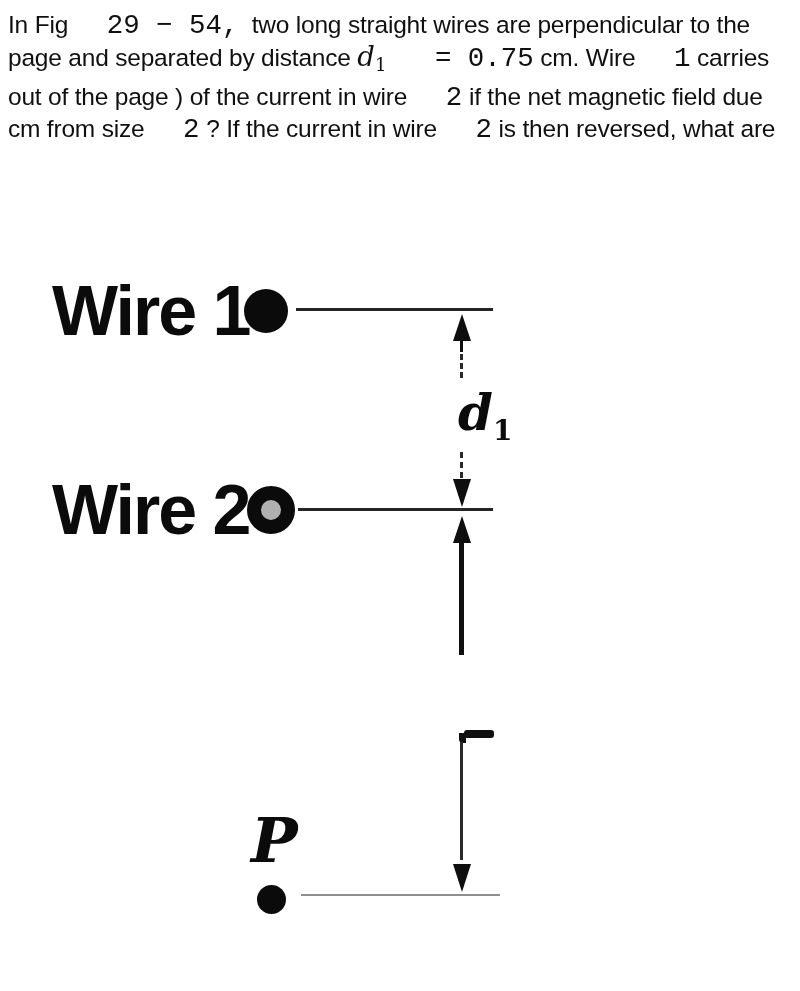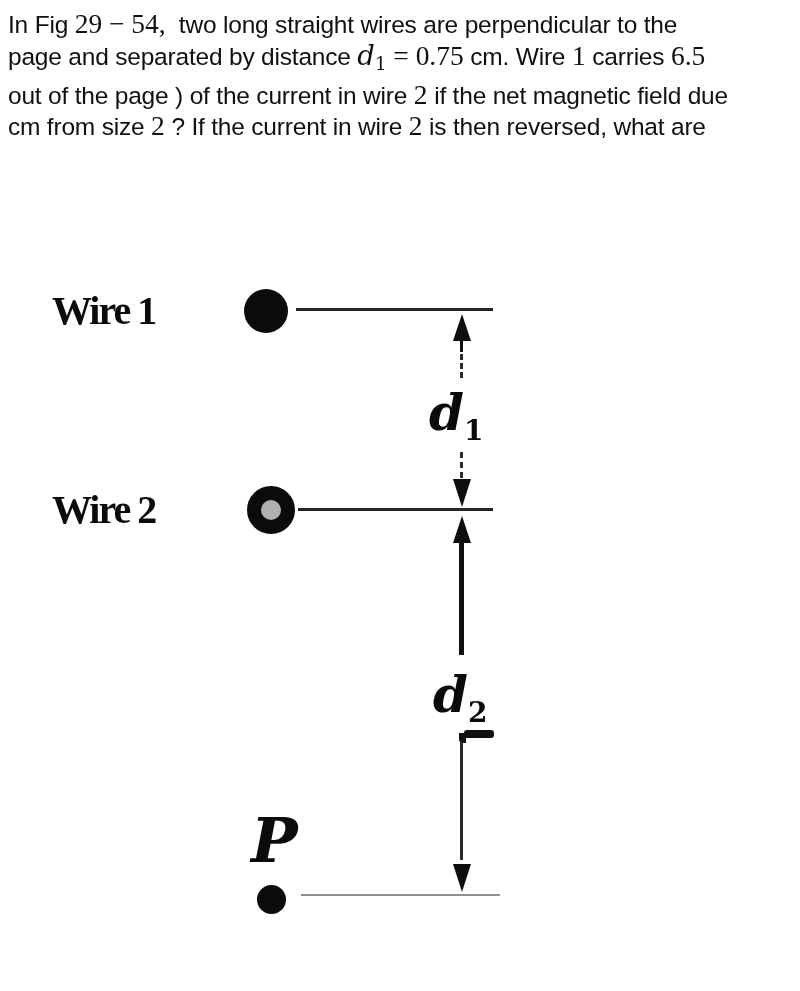--- a/index.html
+++ b/index.html
@@ -8,28 +8,28 @@
     font-family:"Liberation Sans",sans-serif;color:#111;overflow:hidden;
   }
   
   .problem{position:absolute;left:8px;top:9px;width:792px;}
   .pline{
     white-space:pre;font-size:24.5px;line-height:31.2px;
     letter-spacing:-0.2px;color:#101010;
   }
   .seg{display:inline;}
   .seg.sans{font-family:"Liberation Sans",sans-serif;text-align:right;}
-  .seg.math{font-family:Liberation Serif, serif;font-size:1.12em;letter-spacing:0;}
+  .seg.math{font-family:Liberation Mono, monospace;font-size:1.12em;letter-spacing:0;margin-left:32px;}
   .seg.math-italic{font-family:"DejaVu Serif",serif;font-style:italic;font-size:1.12em;letter-spacing:0;}
   .seg.math-sub{font-family:"DejaVu Serif",serif;font-size:0.74em;vertical-align:-0.30em;letter-spacing:0;}
   
   .figure{position:absolute;left:0;top:0;width:800px;height:991px;pointer-events:none;}
   .wire-label{
-    position:absolute;font-family:Liberation Serif, serif;font-weight:700;
-    font-size:40px;line-height:56px;letter-spacing:-2px;color:#0b0b0b;white-space:pre;
+    position:absolute;font-family:Liberation Sans, sans-serif;font-weight:700;
+    font-size:70px;line-height:56px;letter-spacing:-2px;color:#0b0b0b;white-space:pre;
   }
   .dot{position:absolute;background:#0b0b0b;border-radius:50%;}
   .ring{
     position:absolute;width:48px;height:48px;border-radius:50%;
     border:14px solid #0b0b0b;background:#b0b0b0;box-sizing:border-box;
   }
   .hline{position:absolute;background:#252525;}
   .vstub{position:absolute;background:#101010;}
   .vdash{position:absolute;width:0;border-left:3px dashed #2a2a2a;}
   .arrow-up{
@@ -65,31 +65,30 @@
 
 <div class="figure">
 
   <div class="wire-label" style="left:52px;top:283px;">Wire 1</div>
   <div class="dot" style="left:244px;top:289px;width:44px;height:44px;"></div>
   <div class="hline" style="left:296px;top:308px;width:197px;height:3px;"></div>
 
   <div class="arrow-up" style="left:453px;top:314px;"></div>
   <div class="vstub" style="left:460px;top:340px;width:3px;height:12px;"></div>
   <div class="vdash" style="left:460px;top:354px;height:24px;"></div>
-  <div class="dim-label" style="left:429px;top:388px;"><span>d</span><span class="sub">1</span></div>
+  <div class="dim-label" style="left:458px;top:388px;"><span>d</span><span class="sub">1</span></div>
   <div class="vdash" style="left:460px;top:452px;height:26px;"></div>
   <div class="arrow-down" style="left:453px;top:479px;"></div>
 
   <div class="wire-label" style="left:52px;top:482px;text-align:center;">Wire 2</div>
   <div class="ring" style="left:247px;top:486px;"></div>
   <div class="hline" style="left:298px;top:508px;width:195px;height:3px;"></div>
 
   <div class="arrow-up" style="left:453px;top:516px;"></div>
   <div class="vstub" style="left:459px;top:543px;width:5px;height:112px;"></div>
-  <div class="dim-label" style="left:433px;top:670px;"><span>d</span><span class="sub">2</span></div>
   <div class="hook-bar" style="left:464px;top:730px;width:30px;height:8px;"></div>
   <div class="vstub" style="left:459px;top:733px;width:7px;height:10px;border-radius:0 0 0 4px;"></div>
   <div class="vstub" style="left:460px;top:742px;width:3px;height:118px;background:#2a2a2a;"></div>
   <div class="arrow-down" style="left:453px;top:864px;"></div>
 
   <div class="p-label" style="left:251px;top:810px;">P</div>
   <div class="dot" style="left:257px;top:885px;width:29px;height:29px;"></div>
   <div class="hline" style="left:301px;top:894px;width:199px;height:2px;background:#8f8f8f;"></div>
 
 </div>

